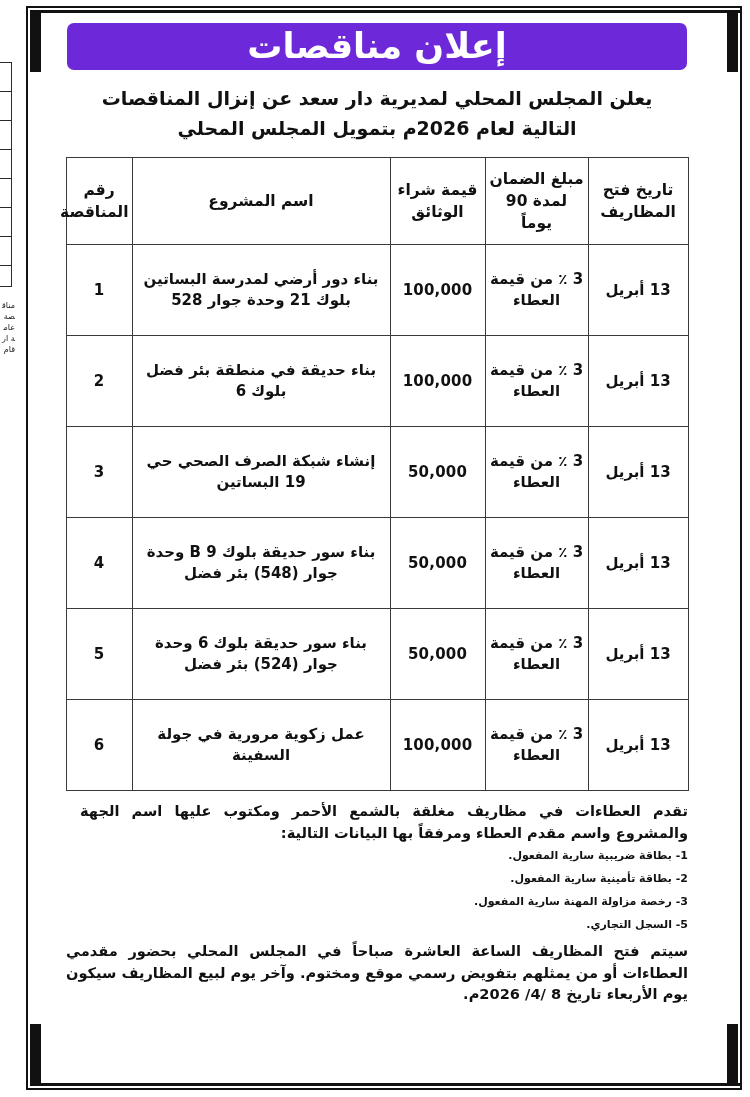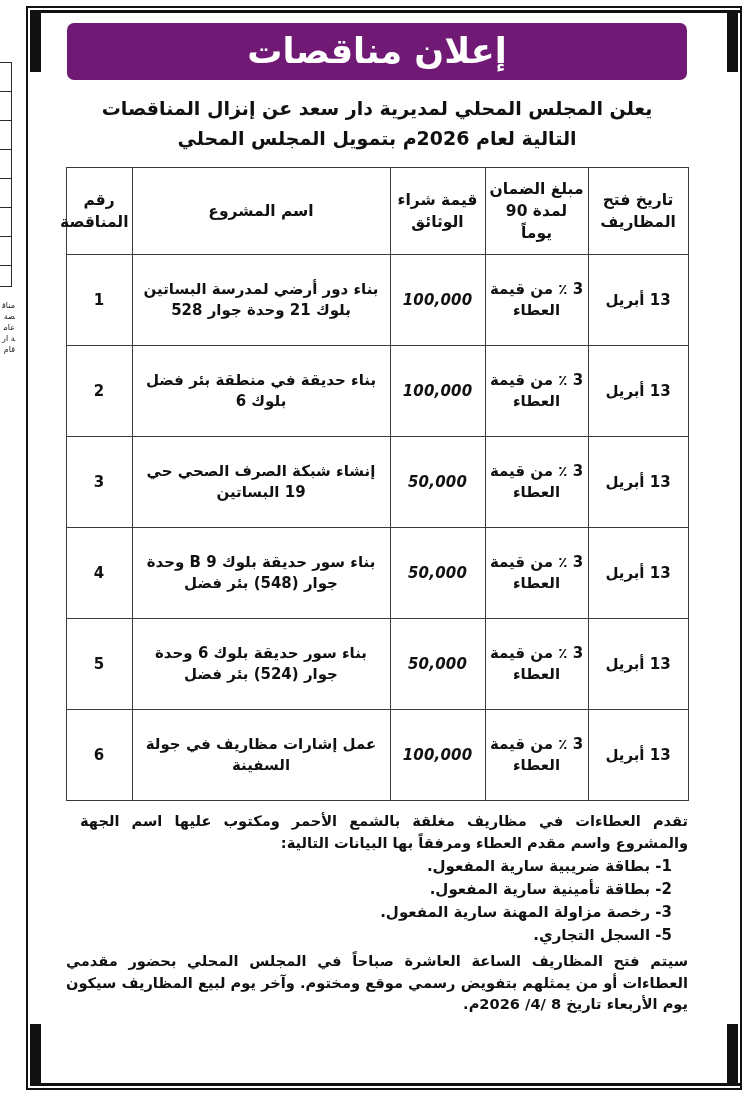--- a/index.html
+++ b/index.html
@@ -84,22 +84,22 @@
     width: 690px;
     height: 1073px;
     box-sizing: border-box;
     padding: 6px 18px 0 18px;
   }
 
   
   .banner {
     margin: 5px auto 8px auto;
     width: 620px;
-    height: 57px;
-    background: #701a75;
+    height: 47px;
+    background: #6d28d9;
     border-radius: 7px;
     display: flex;
     align-items: center;
     justify-content: center;
   }
   .banner-title {
     color: #ffffff;
     font-size: 35px;
     font-weight: bold;
     letter-spacing: 0.5px;
@@ -145,21 +145,21 @@
     line-height: 21px;
     height: 82px;
   }
   col.c-no   { width: 66px;  }
   col.c-name { width: 258px; }
   col.c-doc  { width: 95px;  }
   col.c-gua  { width: 103px; }
   col.c-date { width: 100px; }
 
   td.num  { font-size: 17px; }
-  td.doc  { font-size: 17px; letter-spacing: 0.2px; font-style: italic; }
+  td.doc  { font-size: 17px; letter-spacing: 0.2px; }
   td.name { font-size: 15.5px; line-height: 22px; padding: 4px 8px; }
   td.gua, td.date { font-size: 15px; }
 
   
   .body-copy {
     margin: 9px auto 0 auto;
     width: 622px;
     text-align: justify;
     text-align-last: right;
     font-size: 14.6px;
@@ -170,24 +170,24 @@
   .body-copy p { margin: 0 0 4px 0; }
   .body-copy p.tight { margin-bottom: 2px; margin-left: 14px; }
 
   ol.req-list {
     margin: 1px 0 4px 0;
     padding: 0;
     list-style: none;
     text-align: center;
   }
   ol.req-list li {
-    font-size: 15px;
+    font-size: 11px;
     line-height: 22px;
     font-weight: bold;
-    margin: 0 16px 1px 0;
+    margin: 0 0 1px 0;
   }
 
   .closing p { margin: 0 0 3px 0; }
 </style>
 </head>
 <body>
 
 <div class="edge-sliver">
   <div class="sliver-box sliver-grid">
     <div class="gl"></div>
@@ -269,21 +269,21 @@
         <td class="date">13 أبريل</td>
         <td class="gua">3 ٪ من قيمة العطاء</td>
         <td class="doc">50,000</td>
         <td class="name">بناء سور حديقة بلوك 6 وحدة جوار (524) بئر فضل</td>
         <td class="num">5</td>
       </tr>
       <tr>
         <td class="date">13 أبريل</td>
         <td class="gua">3 ٪ من قيمة العطاء</td>
         <td class="doc">100,000</td>
-        <td class="name">عمل إشارات مظاريف في جولة السفينة</td>
+        <td class="name">عمل زكوية مرورية في جولة السفينة</td>
         <td class="num">6</td>
       </tr>
     </tbody>
   </table>
 
   <div class="body-copy">
     <p class="tight">تقدم العطاءات في مظاريف مغلقة بالشمع الأحمر ومكتوب عليها اسم الجهة والمشروع واسم مقدم العطاء ومرفقاً بها البيانات التالية:</p>
 
     <ol class="req-list">
       <li>1- بطاقة ضريبية سارية المفعول.</li>

